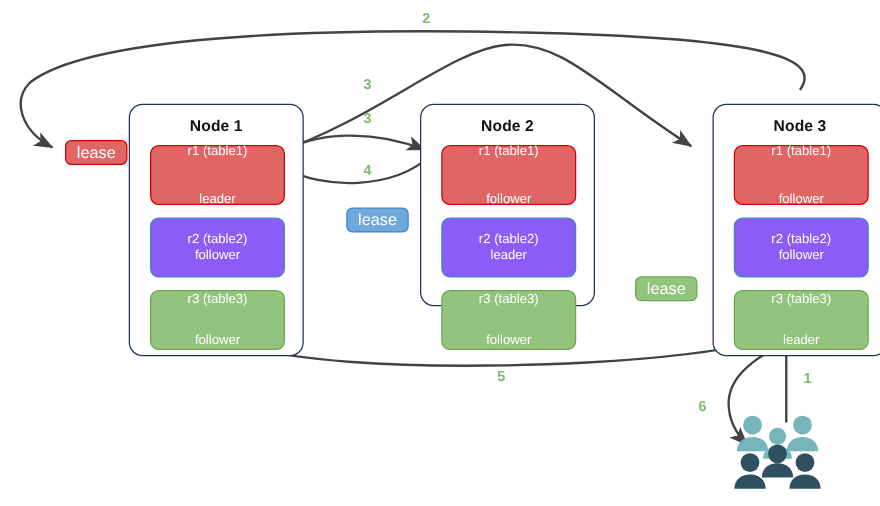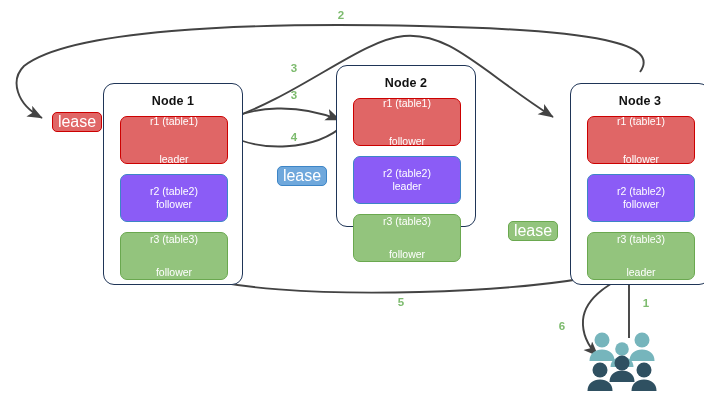--- a/index.html
+++ b/index.html
@@ -60,21 +60,21 @@
   .rep-green { background: #93c47d; border: 1.4px solid #6aa84f; gap: 20px; }
 
   .lease {
     position: absolute;
     box-sizing: border-box;
     border-radius: 5px;
     display: flex;
     align-items: center;
     justify-content: center;
     color: #ffffff;
-    font-size: 16px;
+    font-size: 13px;
     line-height: 12px;
   }
   .lease-red   { background: #e06666; border: 1.4px solid #cc0000; }
   .lease-blue  { background: #6fa8dc; border: 1.4px solid #3d85c6; }
   .lease-green { background: #93c47d; border: 1.4px solid #6aa84f; }
 
   .step-label {
     position: absolute;
     color: #7dbb6e;
     font-size: 11.5px;
@@ -126,21 +126,21 @@
     <div class="replica rep-blue" style="left:16px; top:90px; width:108px; height:48px;">
       <span class="ln">r2 (table2)</span>
       <span class="ln">follower</span>
     </div>
     <div class="replica rep-green" style="left:16px; top:148px; width:108px; height:48px;">
       <span class="ln">r3 (table3)</span>
       <span class="ln">follower</span>
     </div>
   </div>
 
-  <div class="node-box" style="left:336px; top:44px; width:140px; height:162px;">
+  <div class="node-box" style="left:336px; top:62px; width:140px; height:162px;">
     <div class="node-title">Node 2</div>
     <div class="replica rep-red" style="left:16px; top:32px; width:108px; height:48px;">
       <span class="ln">r1 (table1)</span>
       <span class="ln">follower</span>
     </div>
     <div class="replica rep-blue" style="left:16px; top:90px; width:108px; height:48px;">
       <span class="ln">r2 (table2)</span>
       <span class="ln">leader</span>
     </div>
     <div class="replica rep-green" style="left:16px; top:148px; width:108px; height:48px;">

